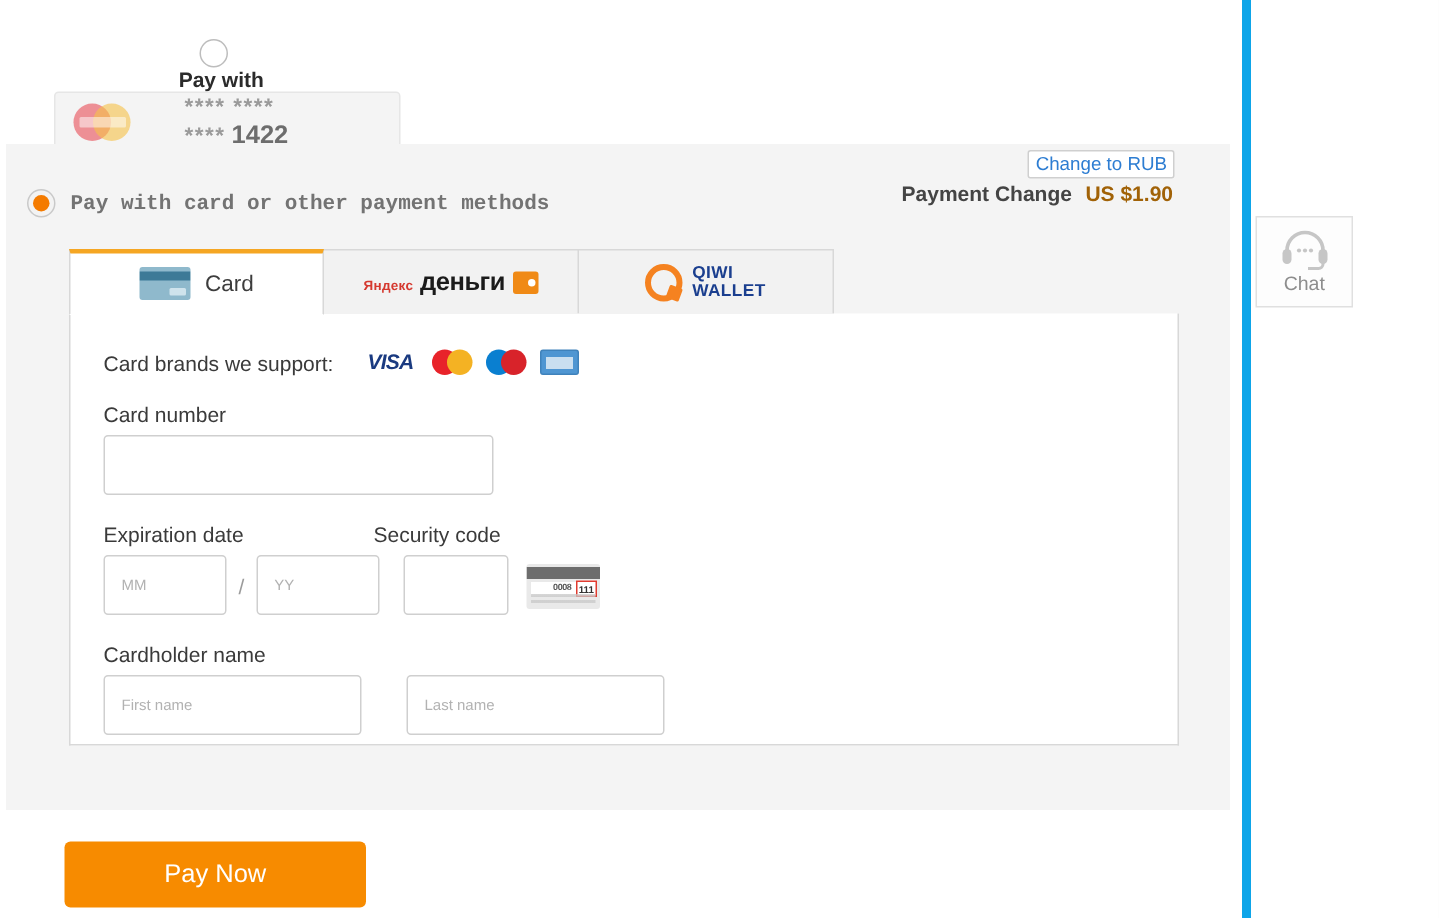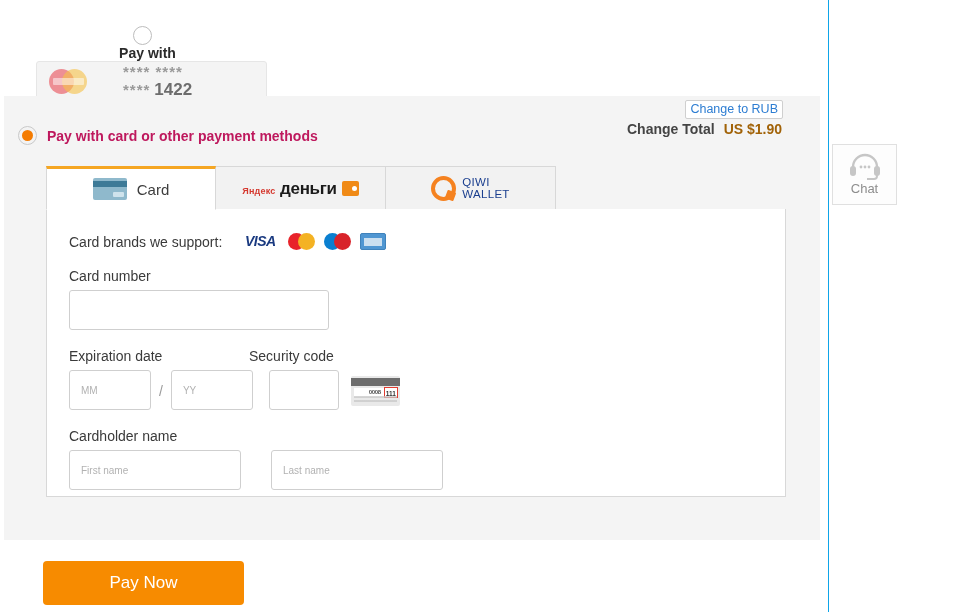--- a/index.html
+++ b/index.html
@@ -10,21 +10,21 @@
     font-family: "Liberation Sans", sans-serif;
     overflow: hidden;
   }
   .page { position: relative; width: 959px; height: 612px; background:#fff; }
 
   
   .right-rail {
     position: absolute; top: 0; left: 828px;
     width: 131px; height: 612px;
     background: #ffffff;
-    border-left: 1px solid #0ea5e9;
+    border-left: 6px solid #0ea5e9;
   }
   .chat-widget {
     position: absolute; top: 144px; left: 3px;
     width: 65px; height: 61px;
     background: #fdfdfd;
     border: 1px solid #e0e0e0;
     display: flex; flex-direction: column;
     align-items: center; justify-content: center;
     cursor: pointer;
   }
@@ -84,21 +84,21 @@
     position: absolute; top: 96px; left: 4px;
     width: 816px; height: 444px;
     background: #f4f4f4;
   }
   .panel-head { position: relative; height: 63px; }
   .panel-radio-row {
     position: absolute; top: 30px; left: 14px;
     display: flex; align-items: center;
   }
   .panel-radio-label {
-    font-size: 14px; font-weight: bold; color: #be185d; margin-left: 10px;
+    font-size: 14px; font-weight: bold; color: #737373; margin-left: 10px; font-family: Liberation Mono, monospace;
   }
   .change-cur {
     position: absolute; top: 4px; right: 37px;
     font-size: 12.5px; color: #2d7dd2;
     background: #ffffff; border: 1px solid #cfcfcf;
     padding: 1px 4px 2px; border-radius: 2px;
     cursor: pointer; white-space: nowrap;
   }
   .total-row {
     position: absolute; top: 25px; right: 38px;
@@ -169,21 +169,21 @@
   .qiwi-q {
     width: 25px; height: 25px; border-radius: 50%;
     border: 4px solid #f58220; position: relative; flex:0 0 auto;
   }
   .qiwi-q::after {
     content:""; position:absolute; right:-3px; bottom:-3px;
     width: 9px; height: 9px; background:#f58220;
     border-radius: 1px; transform: rotate(20deg);
   }
   .qiwi-text { margin-left:6px; line-height:1.05; }
-  .qiwi-text span { display:block; font-size:11.5px; font-weight:normal; color:#1b3f8f; letter-spacing:.3px; }
+  .qiwi-text span { display:block; font-size:11.5px; font-weight:bold; color:#1b3f8f; letter-spacing:.3px; }
 
   .more-inner { display:flex; align-items:center; }
   .more-label { font-size:14px; font-weight:bold; color:#2d6fb8; }
   .more-chevron {
     margin-left: 14px; width: 16px; height: 16px;
     border-right: 3px solid #2d7dd2; border-top: 3px solid #2d7dd2;
     transform: rotate(45deg);
   }
 
   .card-body {
@@ -291,21 +291,21 @@
 
   <div class="panel">
 
     <div class="panel-head">
       <div class="panel-radio-row">
         <span class="radio checked"></span>
         <span class="panel-radio-label">Pay with card or other payment methods</span>
       </div>
       <div class="change-cur">Change to RUB</div>
       <div class="total-row">
-        <span class="total-label">Change Total</span>
+        <span class="total-label">Payment Change</span>
         <span class="total-amount">US $1.90</span>
       </div>
     </div>
 
     <div class="card-wrap">
 
       <div class="tabs">
 
         <div class="tab tab-card active">
           <span class="tab-card-inner">

